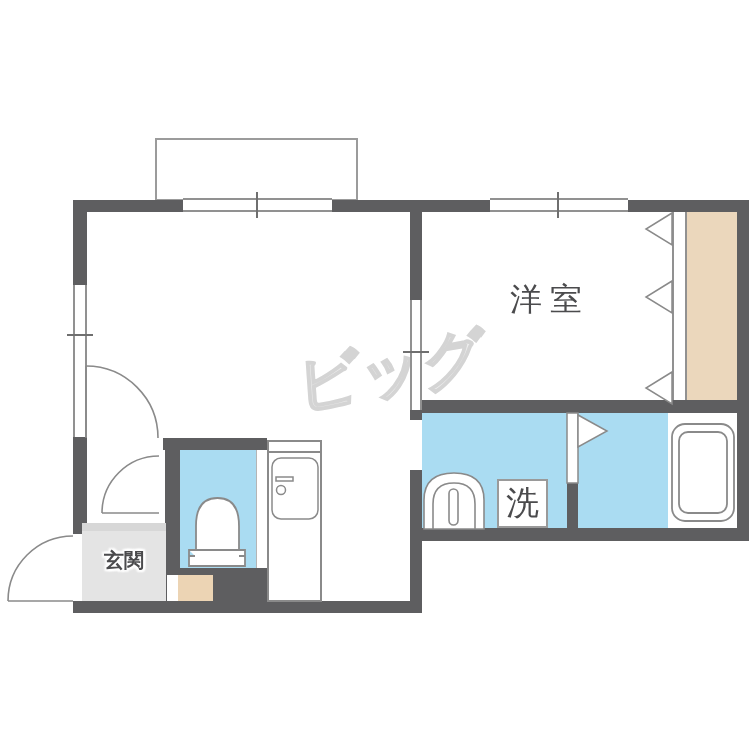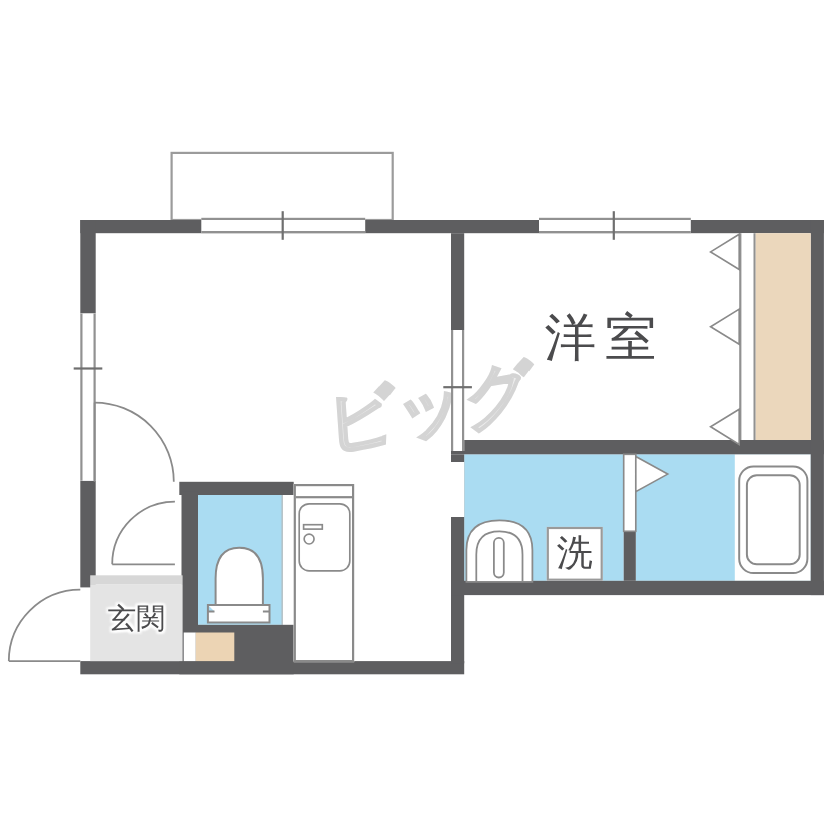--- a/index.html
+++ b/index.html
@@ -18,22 +18,22 @@
   .step{background:#d7d7d7;}
   .balcony{border:2px solid #9b9b9b;background:#fff;}
   .hwin{background:#fff;border-top:2px solid #919191;border-bottom:2px solid #919191;}
   .vwin{background:#fff;border-left:2px solid #919191;border-right:2px solid #919191;}
   .tick{background:#6f6f6f;z-index:5;}
   .cstrip{background:#fff;border-left:2px solid #919191;border-right:2px solid #919191;}
   .kunit{background:#fff;border:2px solid #8a8a8a;}
   .kline{position:absolute;left:0;top:9px;width:100%;height:2px;background:#8a8a8a;}
   .label{position:absolute;z-index:7;color:#4b4b4d;text-align:center;line-height:1.1;}
   .lbl-living{font-size:34px;letter-spacing:2px;}
-  .lbl-west{font-size:47px;letter-spacing:8px;}
-  .lbl-genkan{font-size:26px;font-weight:400;
+  .lbl-west{font-size:32px;letter-spacing:8px;}
+  .lbl-genkan{font-size:20px;font-weight:700;
      text-shadow:-2px 0 2px #fff,2px 0 2px #fff,0 -2px 2px #fff,0 2px 2px #fff,
                  -2px -2px 2px #fff,2px 2px 2px #fff,2px -2px 2px #fff,-2px 2px 2px #fff;}
   .washbox{z-index:6;background:#fff;border:2px solid #9a9a9a;display:flex;
      align-items:center;justify-content:center;font-size:33px;color:#4b4b4d;}
   .watermark{z-index:2;font-size:62px;font-weight:700;color:#ececec;
      -webkit-text-stroke:2px #d4d4d4;transform:rotate(-10deg) skewX(-6deg);
      white-space:nowrap;}
   svg.ov{position:absolute;left:0;top:0;z-index:6;pointer-events:none;}
 </style>
 </head>

